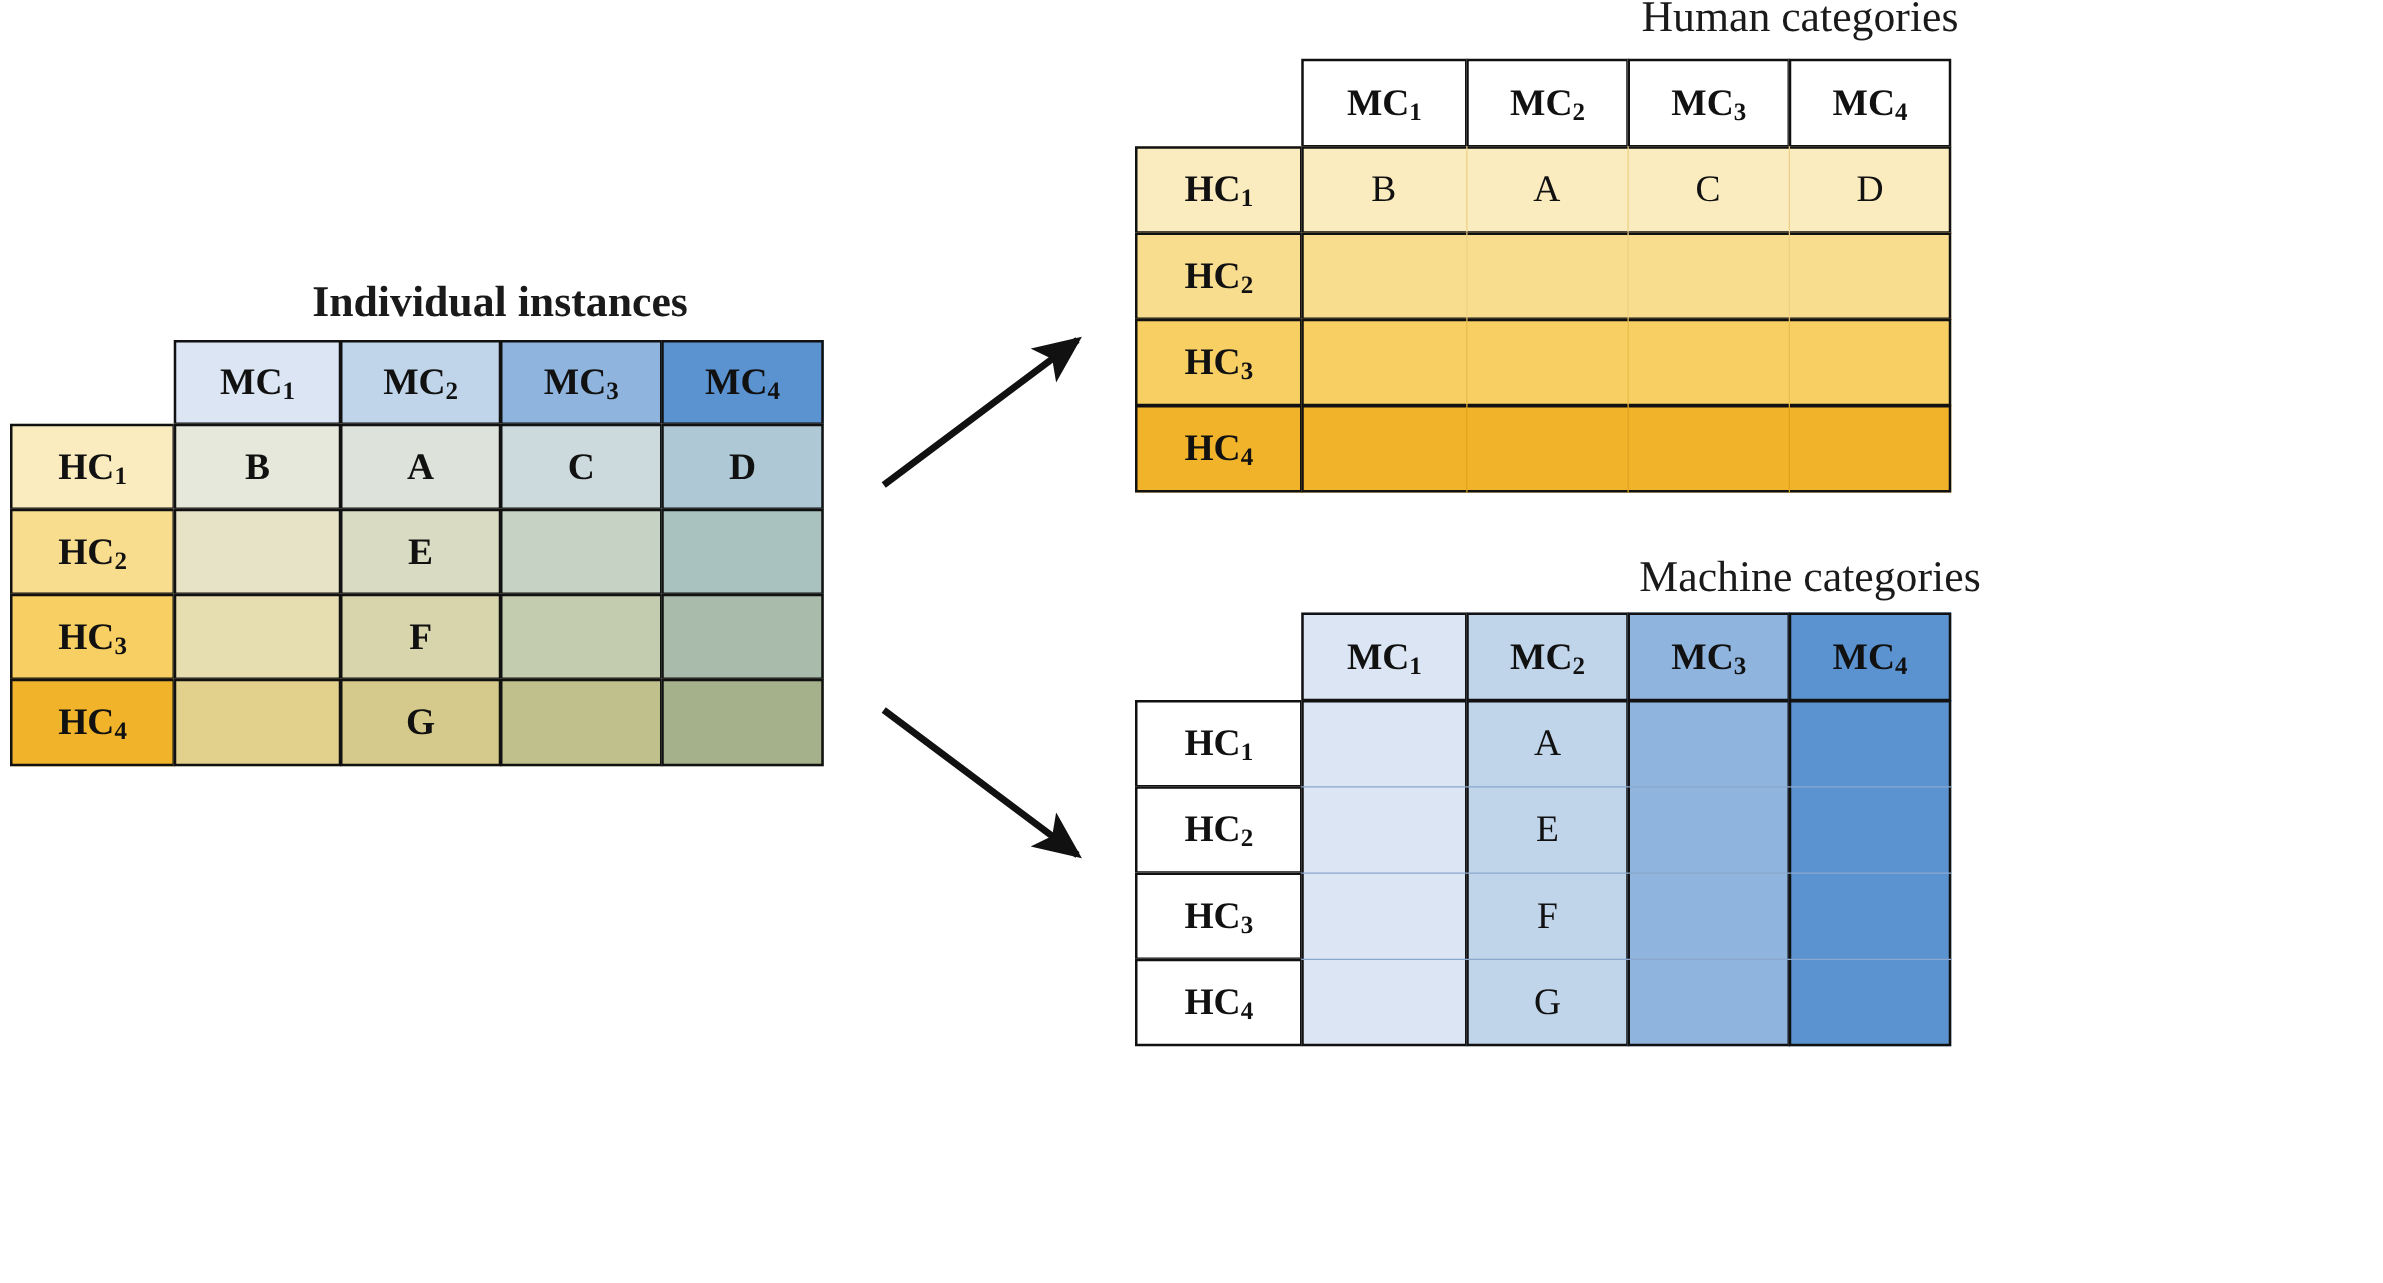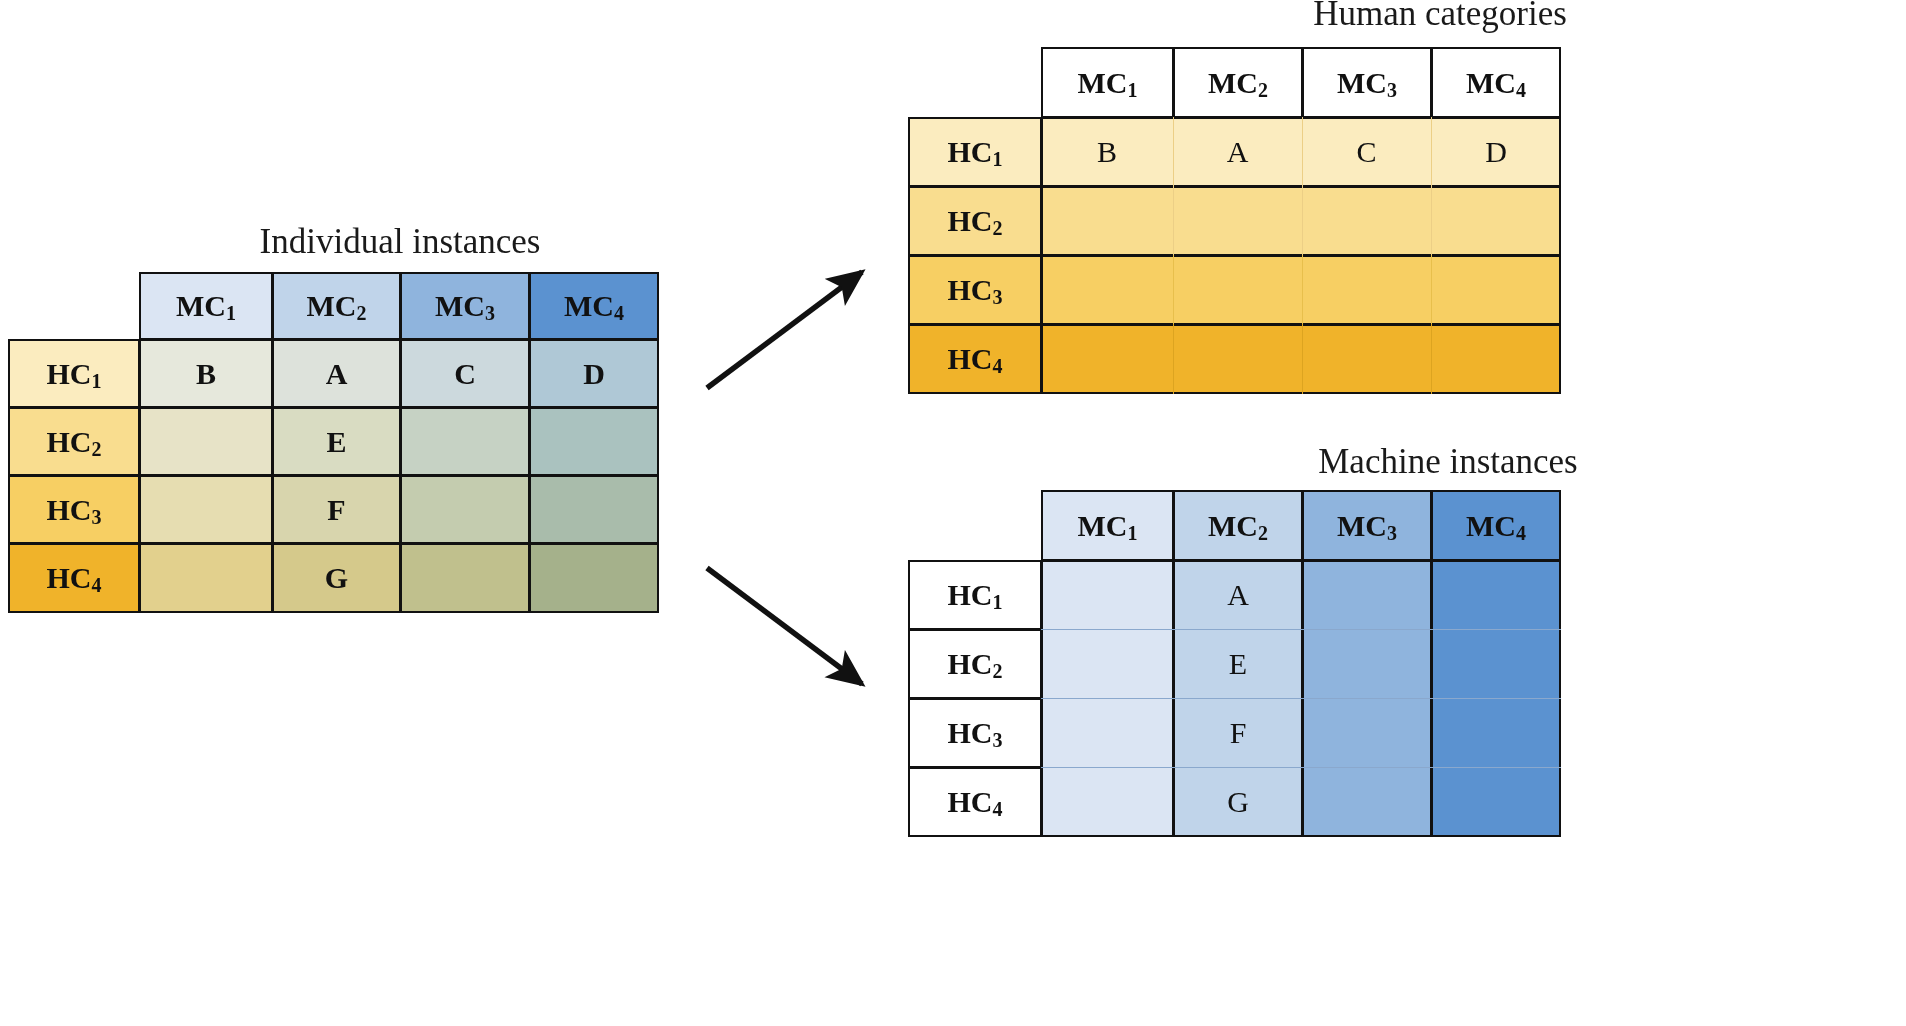--- a/index.html
+++ b/index.html
@@ -48,21 +48,21 @@
   <svg class="arrows" viewBox="0 0 1906 1026">
     <defs>
       <marker id="ah" markerWidth="9" markerHeight="9" refX="6.2" refY="3.1" orient="auto" markerUnits="strokeWidth">
         <path d="M0,0 L7,3.1 L0,6.2 L1.6,3.1 z" fill="#111111"></path>
       </marker>
     </defs>
     <line x1="707" y1="388" x2="862" y2="272" stroke="#111111" stroke-width="5.5" marker-end="url(#ah)"></line>
     <line x1="707" y1="568" x2="862" y2="684" stroke="#111111" stroke-width="5.5" marker-end="url(#ah)"></line>
   </svg>
 
-  <div class="title" style="left:142px;top:222px;width:516px;">Individual instances</div>
+  <div class="title" style="left:142px;top:222px;width:516px;font-weight:bold;">Individual instances</div>
 
   <div class="grid" style="left:8px;top:272px;width:652px;height:342px;">
 
     <div class="cell bthick" style="left:131px;top:0px;width:134px;height:68px;background:#dbe5f3;">
       <span>MC</span>
         <span class="sub">1</span>
     </div>
     <div class="cell bthick" style="left:264px;top:0px;width:129px;height:68px;background:#c0d4ea;">
       <span>MC</span>
         <span class="sub">2</span>
@@ -234,21 +234,21 @@
         <span></span>
       </div>
     <div class="cell" style="left:394px;top:277px;width:130px;height:70px;border:0;border-right:1px solid #dda420;">
         <span></span>
       </div>
     <div class="cell" style="left:523px;top:277px;width:130px;height:70px;border:0;">
         <span></span>
       </div>
   </div>
 
-  <div class="title" style="left:1168px;top:442px;width:560px;">Machine instances</div>
+  <div class="title" style="left:1168px;top:442px;width:560px;">Machine categories</div>
 
   <div class="grid" style="left:908px;top:490px;width:640px;height:345px;">
 
     <div class="cell bthick" style="left:133px;top:0px;width:133px;height:71px;background:#dbe5f3;">
       <span>MC</span>
         <span class="sub">1</span>
     </div>
     <div class="cell bthick" style="left:265px;top:0px;width:130px;height:71px;background:#c0d4ea;">
       <span>MC</span>
         <span class="sub">2</span>

